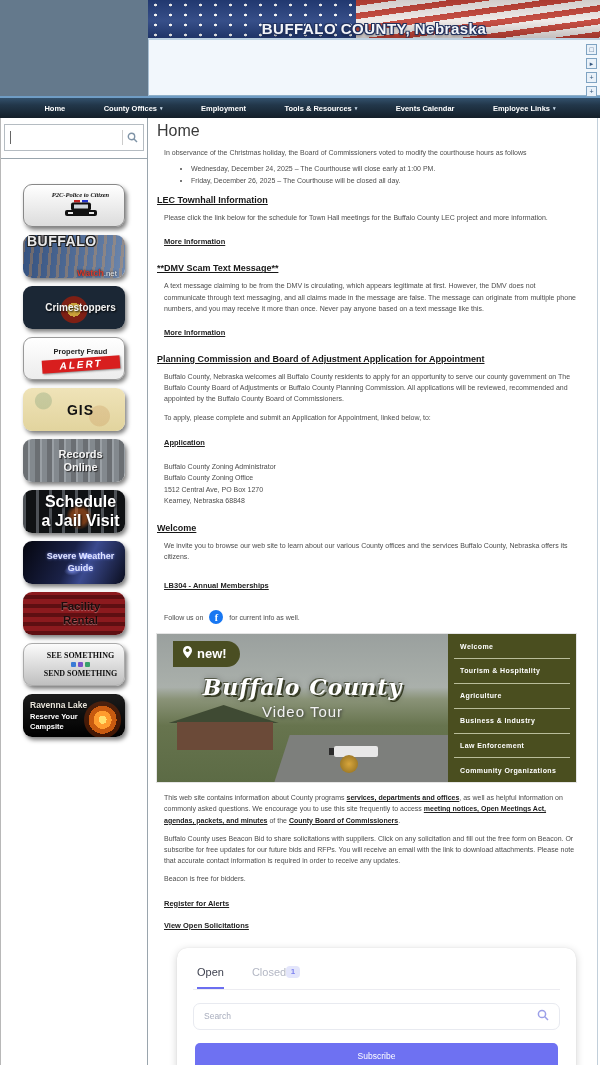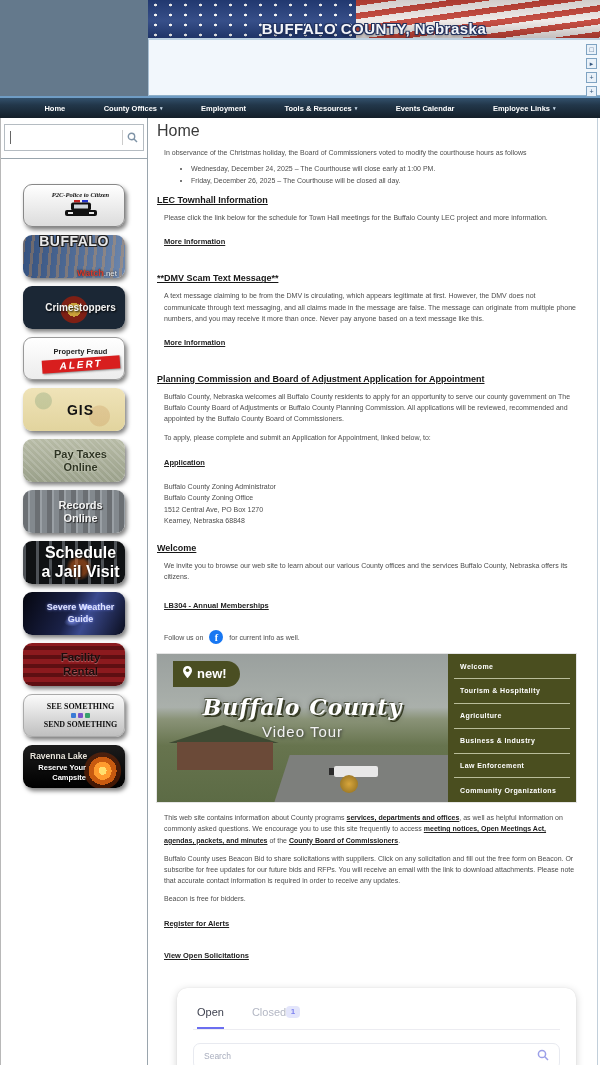--- a/index.html
+++ b/index.html
@@ -52,21 +52,21 @@
   .side-rule { border:0; border-top:1px solid #9aa5ad; margin:7px 0 0; }
   .btn-stack { padding-top:25px; display:flex; flex-direction:column; align-items:center; gap:8px; }
   .side-btn { width:102px; height:43px; border-radius:9px; overflow:hidden; position:relative;
     box-shadow:2px 3px 4px rgba(0,0,0,.5); display:flex; flex-direction:column;
     align-items:center; justify-content:center; text-align:center; cursor:pointer; flex:none;padding-left:13px; }
   .b-p2c { background:linear-gradient(#ffffff,#dcdcdc); border:1px solid #888; }
   .p2c-title { font-family:"Liberation Serif",serif; font-style:italic; font-weight:bold;
     font-size:6.5px; color:#111; margin-bottom:2px; }
   .b-watch { background:
       repeating-linear-gradient(95deg, rgba(250,160,60,.28) 0 3px, transparent 3px 9px),
-      linear-gradient(100deg,#33507e,#6d87ad); align-items:center; padding:0 4px;gap:20px; }
+      linear-gradient(100deg,#33507e,#6d87ad); align-items:flex-start; padding:0 4px;gap:20px; }
   .watch-big { font-size:14px; font-weight:900; color:#e9e9ea; letter-spacing:.5px; line-height:13px;
     text-shadow:-1px -1px 0 #222,1px -1px 0 #222,-1px 1px 0 #222,1px 1px 0 #222; text-align:center; }
   .watch-sub { align-self:flex-end; margin-right:4px; font-size:9px; font-weight:bold;
     color:#d43a2e; text-shadow:0 0 2px #111; }
   .watch-net { color:#eee; font-size:8px; font-weight:normal; }
   .b-crime { background:radial-gradient(circle at 50% 55%, #caa13a 0 7px, #7e1f14 7px 13px, #1b2735 14px); }
   .crime-label { font-size:10px; font-weight:bold; color:#f2f2f2; text-shadow:1px 1px 2px #000; }
   .b-fraud { background:linear-gradient(#ffffff,#ececec); border:1px solid #999; }
   .fraud-top { font-size:7.5px; font-weight:bold; color:#222; margin-bottom:2px; }
   .fraud-banner { width:78px; background:#d81e1e; color:#fff; font-weight:bold; font-style:italic;
@@ -107,32 +107,32 @@
     text-shadow:0 1px 1px rgba(255,255,255,.35); }
   .b-see { background:linear-gradient(#fbfbfb,#bfbfbf); border:1px solid #aaa; }
   .see-line { font-family:"Liberation Serif",serif; font-size:8px; font-weight:bold; color:#111; }
   .see-icons { display:flex; gap:2px; margin:2px 0; }
   .chip { width:5px; height:5px; border-radius:1px; }
   .chip1{background:#3b7bd6;} .chip2{background:#7a52c9;} .chip3{background:#37a06b;}
   .b-ravenna { background:
       radial-gradient(circle at 78% 60%, #ffdf6e 0 4px, #ff9b2e 4px 9px, #c85a10 9px 14px, rgba(120,40,5,.55) 14px 18px, transparent 19px),
       linear-gradient(#1c1c1c,#000); align-items:flex-start; padding-left:7px; }
   .rav-title { font-size:8.5px; font-weight:bold; color:#e8e4da; text-shadow:0 1px 1px #000; }
-  .rav-sub { font-size:7.5px; font-weight:bold; color:#fff; width:56px; text-align:right;
+  .rav-sub { font-size:7.5px; font-weight:bold; color:#fff; width:56px; text-align:left;
     line-height:1.25; margin-top:2px; text-shadow:0 1px 1px #000; }
   
   .main { flex:1; min-width:0; padding:4px 10px 0 9px; background:#fff; }
   .page-title { font-size:16px; color:#3a3a3a; font-weight:500; margin:0 0 5px; }
   .sec { font-size:9px; font-weight:bold; color:#171717; text-decoration:underline; margin:11px 0 7px; }
   .sec-first { margin-top:2px; }
   .sec-welcome { margin-top:16px; }
   .txt { font-size:7px; color:#4c4c4c; line-height:1.6; margin:7px 12px 7px 7px; }
   .bul { margin:2px 0 6px; padding-left:34px; }
   .bul li { font-size:7px; color:#4c4c4c; margin:5px 0; }
-  .more { display:inline-block; margin:3px 0 16px 7px; font-size:7.5px; font-weight:bold;
+  .more { display:inline-block; margin:3px 0 6px 7px; font-size:7.5px; font-weight:bold;
     color:#222; text-decoration:underline; cursor:pointer; }
   .app-link { display:inline-block; margin:8px 0 10px 7px; font-size:7.5px; font-weight:bold;
     color:#222; text-decoration:underline; cursor:pointer; }
   .addr { font-size:7px; color:#4c4c4c; line-height:1.65; margin:4px 0 2px 7px; }
   .lb304 { display:inline-block; margin:12px 0 4px 7px; font-size:7.5px; font-weight:bold;
     color:#222; text-decoration:underline; cursor:pointer; }
   .follow { display:flex; align-items:center; gap:6px; margin:16px 0 10px 7px;
     font-size:7px; color:#4c4c4c; }
   .fb { width:14px; height:14px; border-radius:50%; background:#1877f2; color:#fff;
     display:flex; align-items:center; justify-content:center; font-weight:bold; font-size:10px;
@@ -268,23 +268,20 @@
       <div class="side-btn b-crime">
         <div class="crime-label">Crimestoppers</div>
       </div>
       <div class="side-btn b-fraud">
         <div class="fraud-top">Property Fraud</div>
         <div class="fraud-banner">ALERT</div>
       </div>
       <div class="side-btn b-gis">
         <div class="gis-label">GIS</div>
       </div>
-      <div class="side-btn b-paytax">
-        <div class="paytax-label">Pay Taxes Online</div>
-      </div>
       <div class="side-btn b-records">
         <div class="records-label">Records Online</div>
       </div>
       <div class="side-btn b-jail">
         <div class="jail-label">Schedule a Jail Visit</div>
       </div>
       <div class="side-btn b-weather">
         <div class="weather-label">Severe Weather Guide</div>
       </div>
       <div class="side-btn b-facility">

